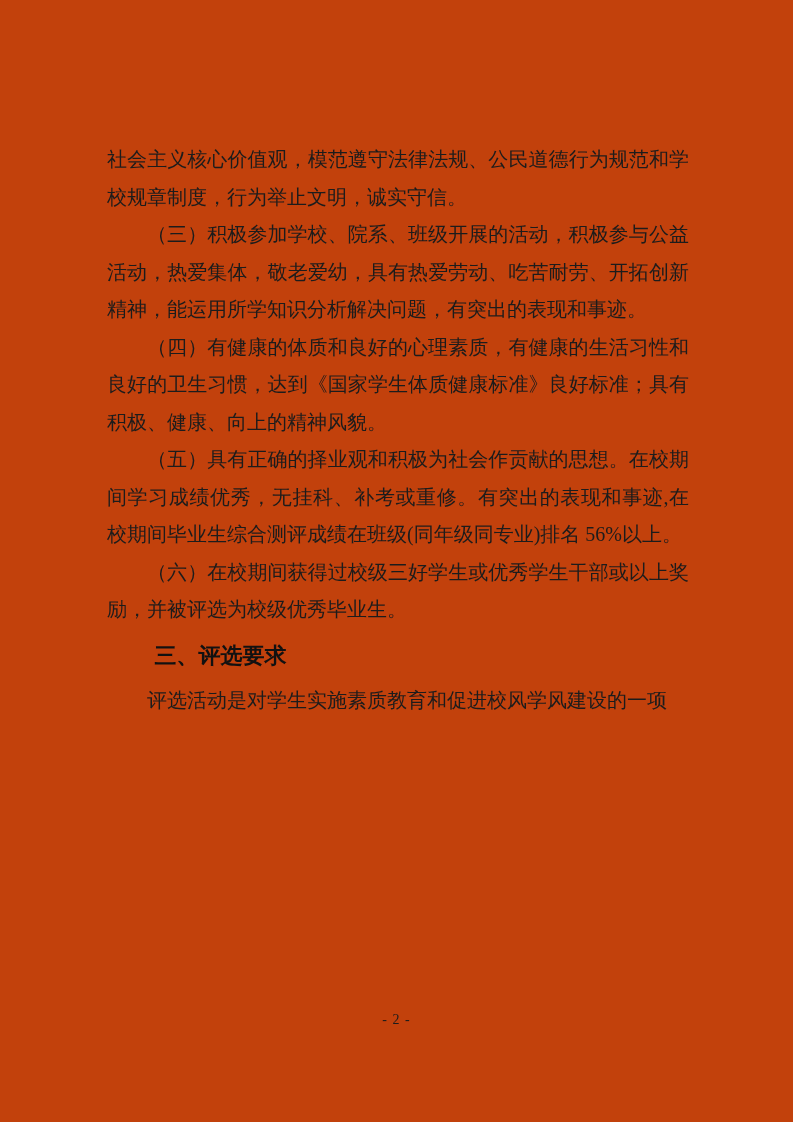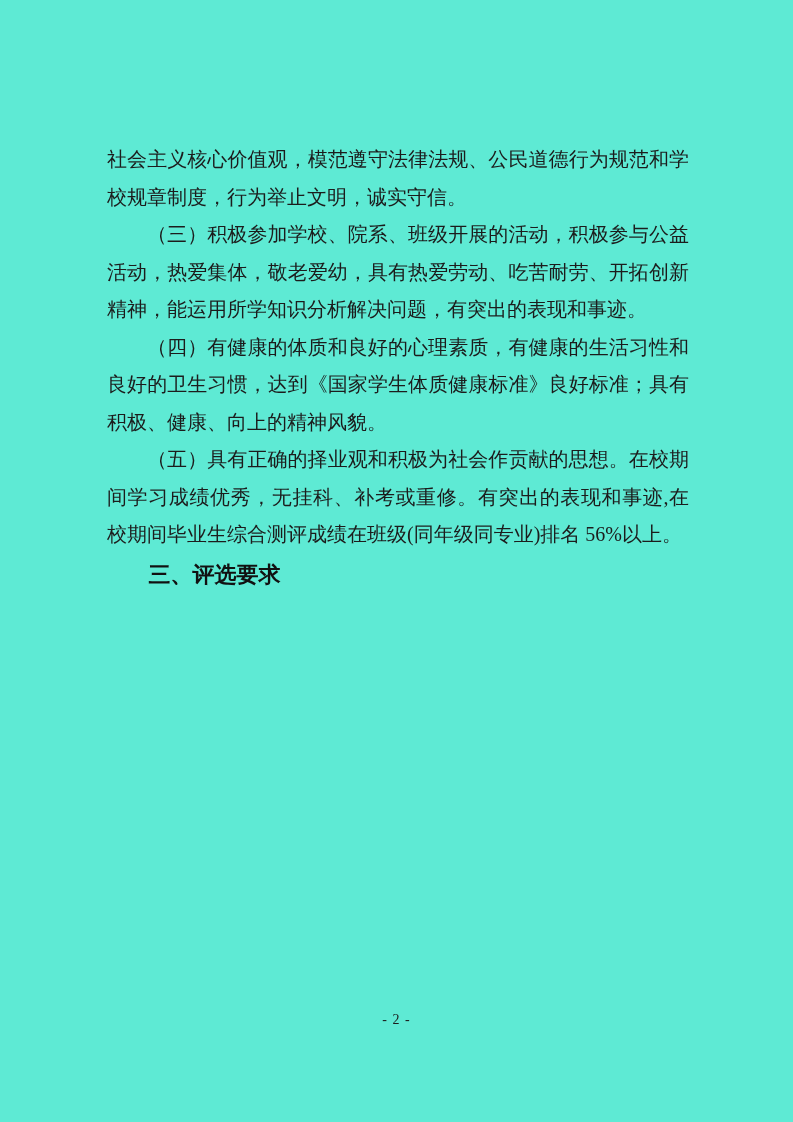--- a/index.html
+++ b/index.html
@@ -4,21 +4,21 @@
 <style>
   html, body {
     margin: 0;
     padding: 0;
     background: #ffffff;
   }
   .page {
     position: relative;
     width: 793px;
     height: 1122px;
-    background: #5eead4;
+    background: #c2410c;
     overflow: hidden;
     font-family: "Liberation Serif", "DejaVu Serif", serif;
     color: #1c1c1c;
   }
   .content {
     position: absolute;
     left: 107px;
     top: 141px;
     width: 582px;
   }
@@ -27,21 +27,21 @@
     font-size: 20px;
     line-height: 37.5px;
     text-align: justify;
     text-justify: inter-ideograph;
     letter-spacing: 0;
   }
   .para.indent {
     text-indent: 2em;
   }
   .heading {
-    margin: 2px;
+    margin: 8px;
     font-family: "Liberation Sans", "DejaVu Sans", sans-serif;
     font-weight: 700;
     font-size: 22px;
     line-height: 37.5px;
     text-indent: 1.8em;
     color: #111111;
   }
   .footer {
     position: absolute;
     left: 0;
@@ -56,16 +56,18 @@
 </style>
 </head>
 <body>
 
 <div class="page">
   <div class="content">
     <p class="para">社会主义核心价值观，模范遵守法律法规、公民道德行为规范和学校规章制度，行为举止文明，诚实守信。</p>
     <p class="para indent">（三）积极参加学校、院系、班级开展的活动，积极参与公益活动，热爱集体，敬老爱幼，具有热爱劳动、吃苦耐劳、开拓创新精神，能运用所学知识分析解决问题，有突出的表现和事迹。</p>
     <p class="para indent">（四）有健康的体质和良好的心理素质，有健康的生活习性和良好的卫生习惯，达到《国家学生体质健康标准》良好标准；具有积极、健康、向上的精神风貌。</p>
     <p class="para indent">（五）具有正确的择业观和积极为社会作贡献的思想。在校期间学习成绩优秀，无挂科、补考或重修。有突出的表现和事迹,在校期间毕业生综合测评成绩在班级(同年级同专业)排名 56%以上。</p>
+    <p class="para indent">（六）在校期间获得过校级三好学生或优秀学生干部或以上奖励，并被评选为校级优秀毕业生。</p>
     <h3 class="heading">三、评选要求</h3>
+    <p class="para indent">评选活动是对学生实施素质教育和促进校风学风建设的一项</p>
   </div>
   <div class="footer">- 2 -</div>
 </div>
 
 </body></html>

